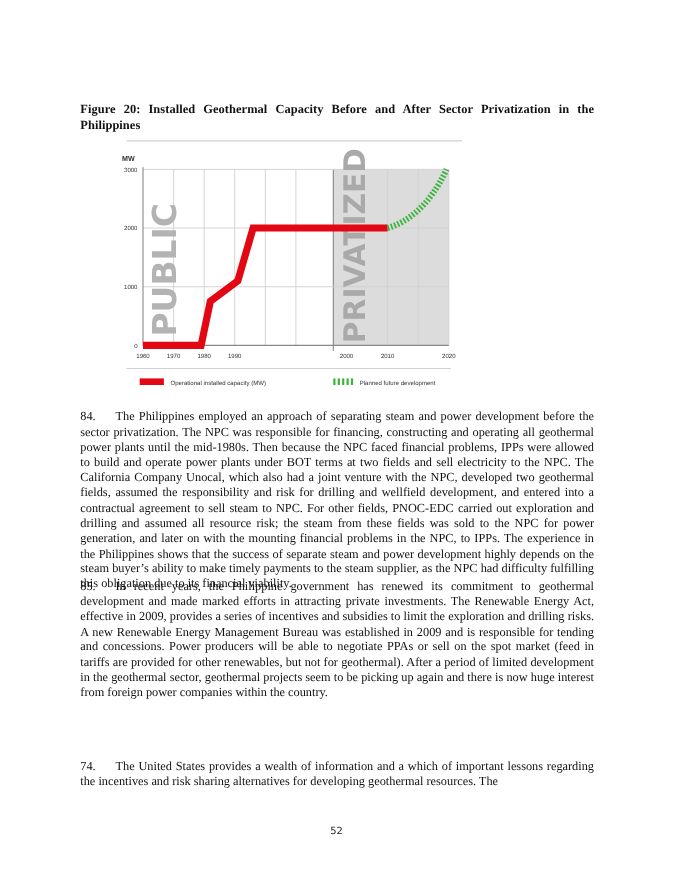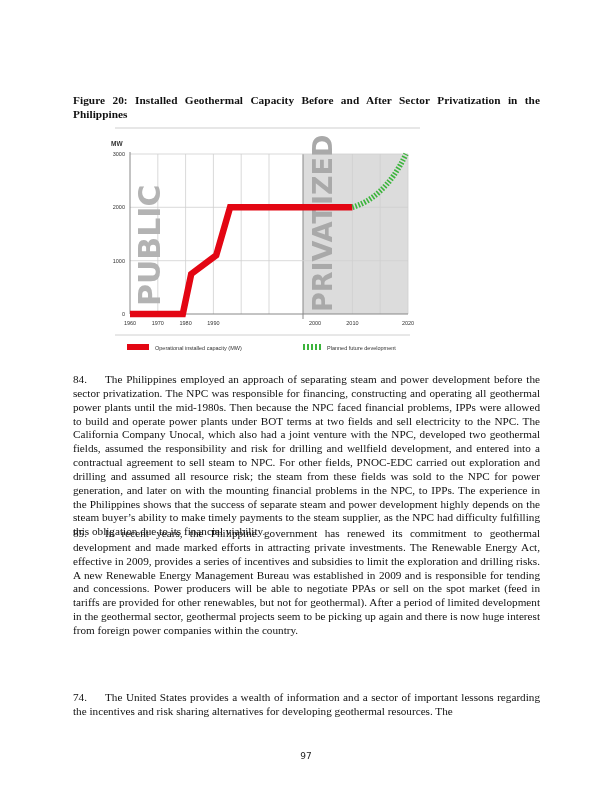--- a/index.html
+++ b/index.html
@@ -97,17 +97,17 @@
 
   <div class="body-text" style="top:373px;">
     <p class="para"><span class="num">84.</span><span>The Philippines employed an approach of separating steam and power development before the sector privatization. The NPC was responsible for financing, constructing and operating all geothermal power plants until the mid-1980s. Then because the NPC faced financial problems, IPPs were allowed to build and operate power plants under BOT terms at two fields and sell electricity to the NPC. The California Company Unocal, which also had a joint venture with the NPC, developed two geothermal fields, assumed the responsibility and risk for drilling and wellfield development, and entered into a contractual agreement to sell steam to NPC. For other fields, PNOC-EDC carried out exploration and drilling and assumed all resource risk; the steam from these fields was sold to the NPC for power generation, and later on with the mounting financial problems in the NPC, to IPPs. The experience in the Philippines shows that the success of separate steam and power development highly depends on the steam buyer’s ability to make timely payments to the steam supplier, as the NPC had difficulty fulfilling this obligation due to its financial viability.</span></p>
   </div>
 
   <div class="body-text" style="top:527px;">
     <p class="para"><span class="num">85.</span><span>In recent years, the Philippine government has renewed its commitment to geothermal development and made marked efforts in attracting private investments. The Renewable Energy Act, effective in 2009, provides a series of incentives and subsidies to limit the exploration and drilling risks. A new Renewable Energy Management Bureau was established in 2009 and is responsible for tending and concessions. Power producers will be able to negotiate PPAs  or sell on the spot market (feed in tariffs are provided for other renewables, but not for geothermal). After a period of limited development in the geothermal sector, geothermal projects seem to be picking up again and there is now huge interest from foreign power companies within the country.</span></p>
   </div>
 
   <div class="body-text" style="top:691px;">
-    <p class="para"><span class="num">74.</span><span>The United States provides a wealth of information and a sector of important lessons regarding the incentives and risk sharing alternatives for developing geothermal resources. The</span></p>
+    <p class="para"><span class="num">74.</span><span>The United States provides a wealth of information and a which of important lessons regarding the incentives and risk sharing alternatives for developing geothermal resources. The</span></p>
   </div>
 
-  <div class="page-num">97</div>
+  <div class="page-num">52</div>
 </div>
 
 </body></html>

